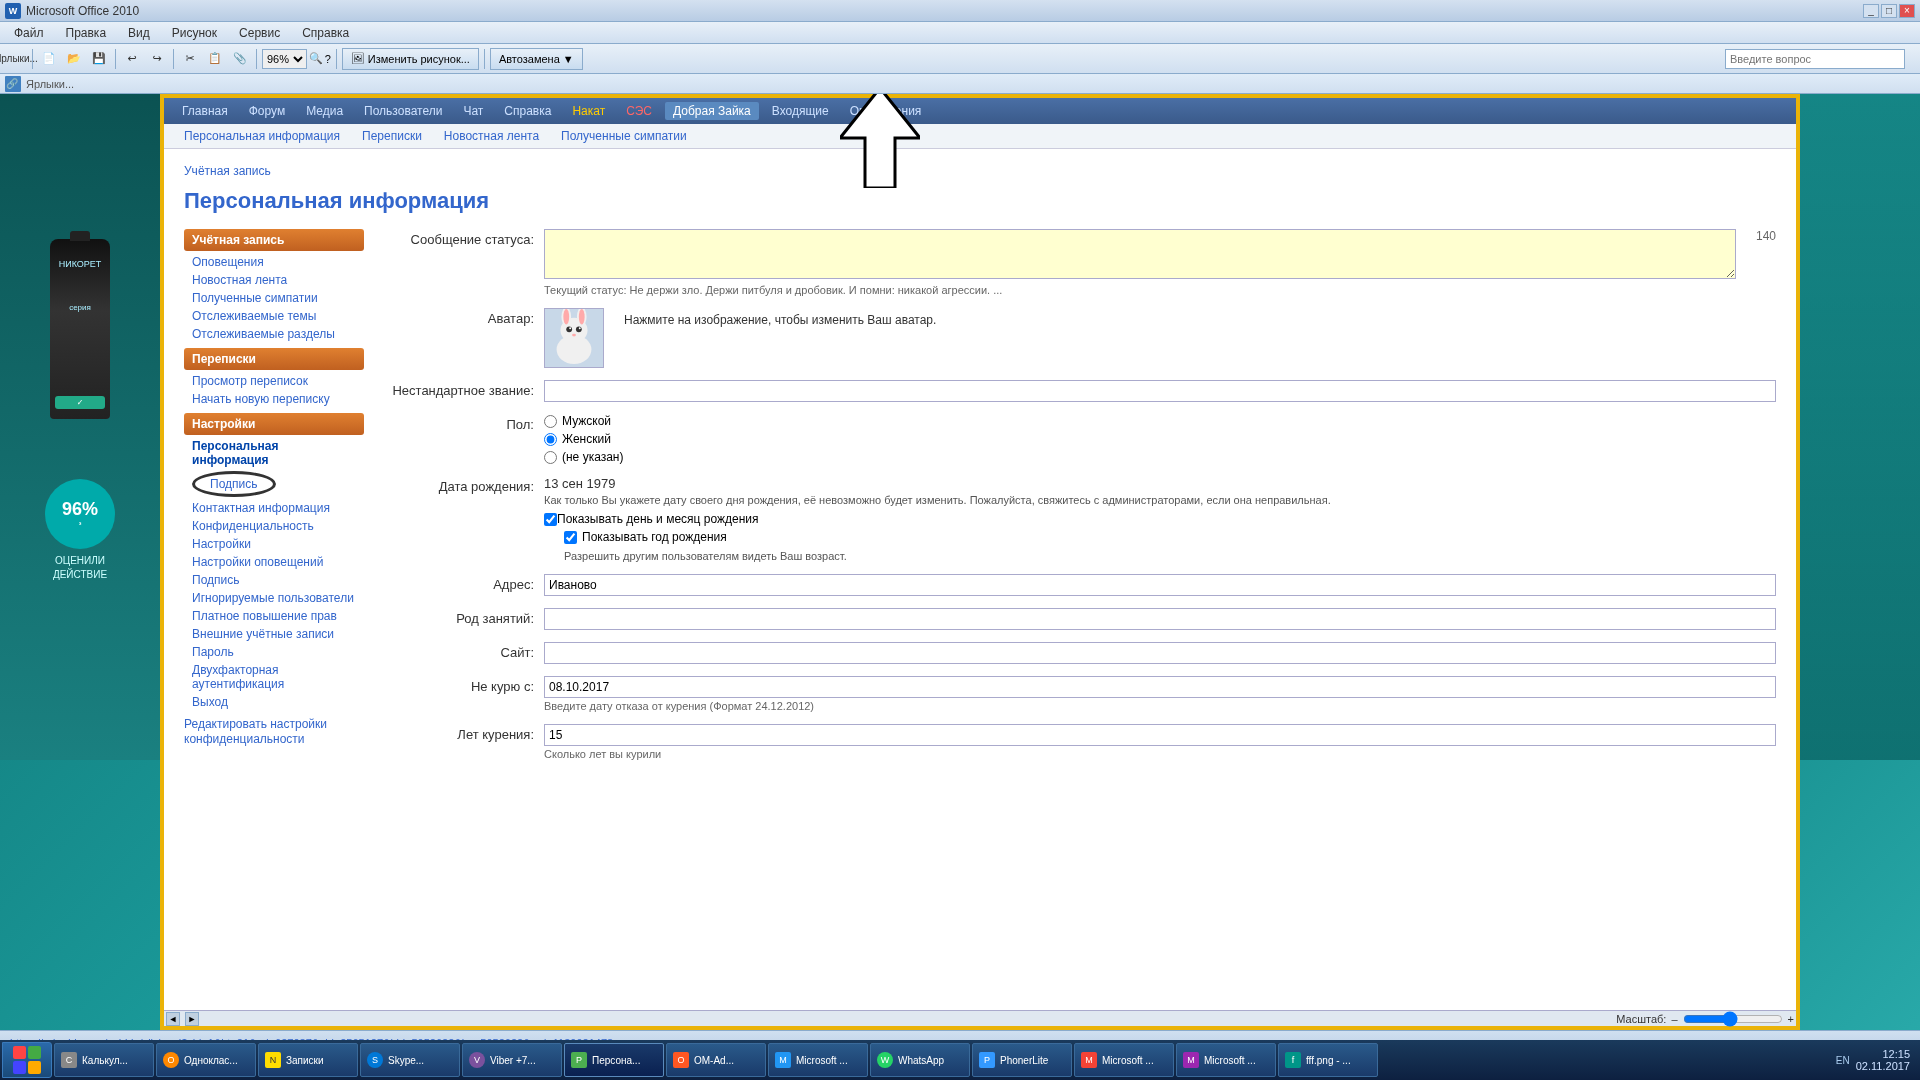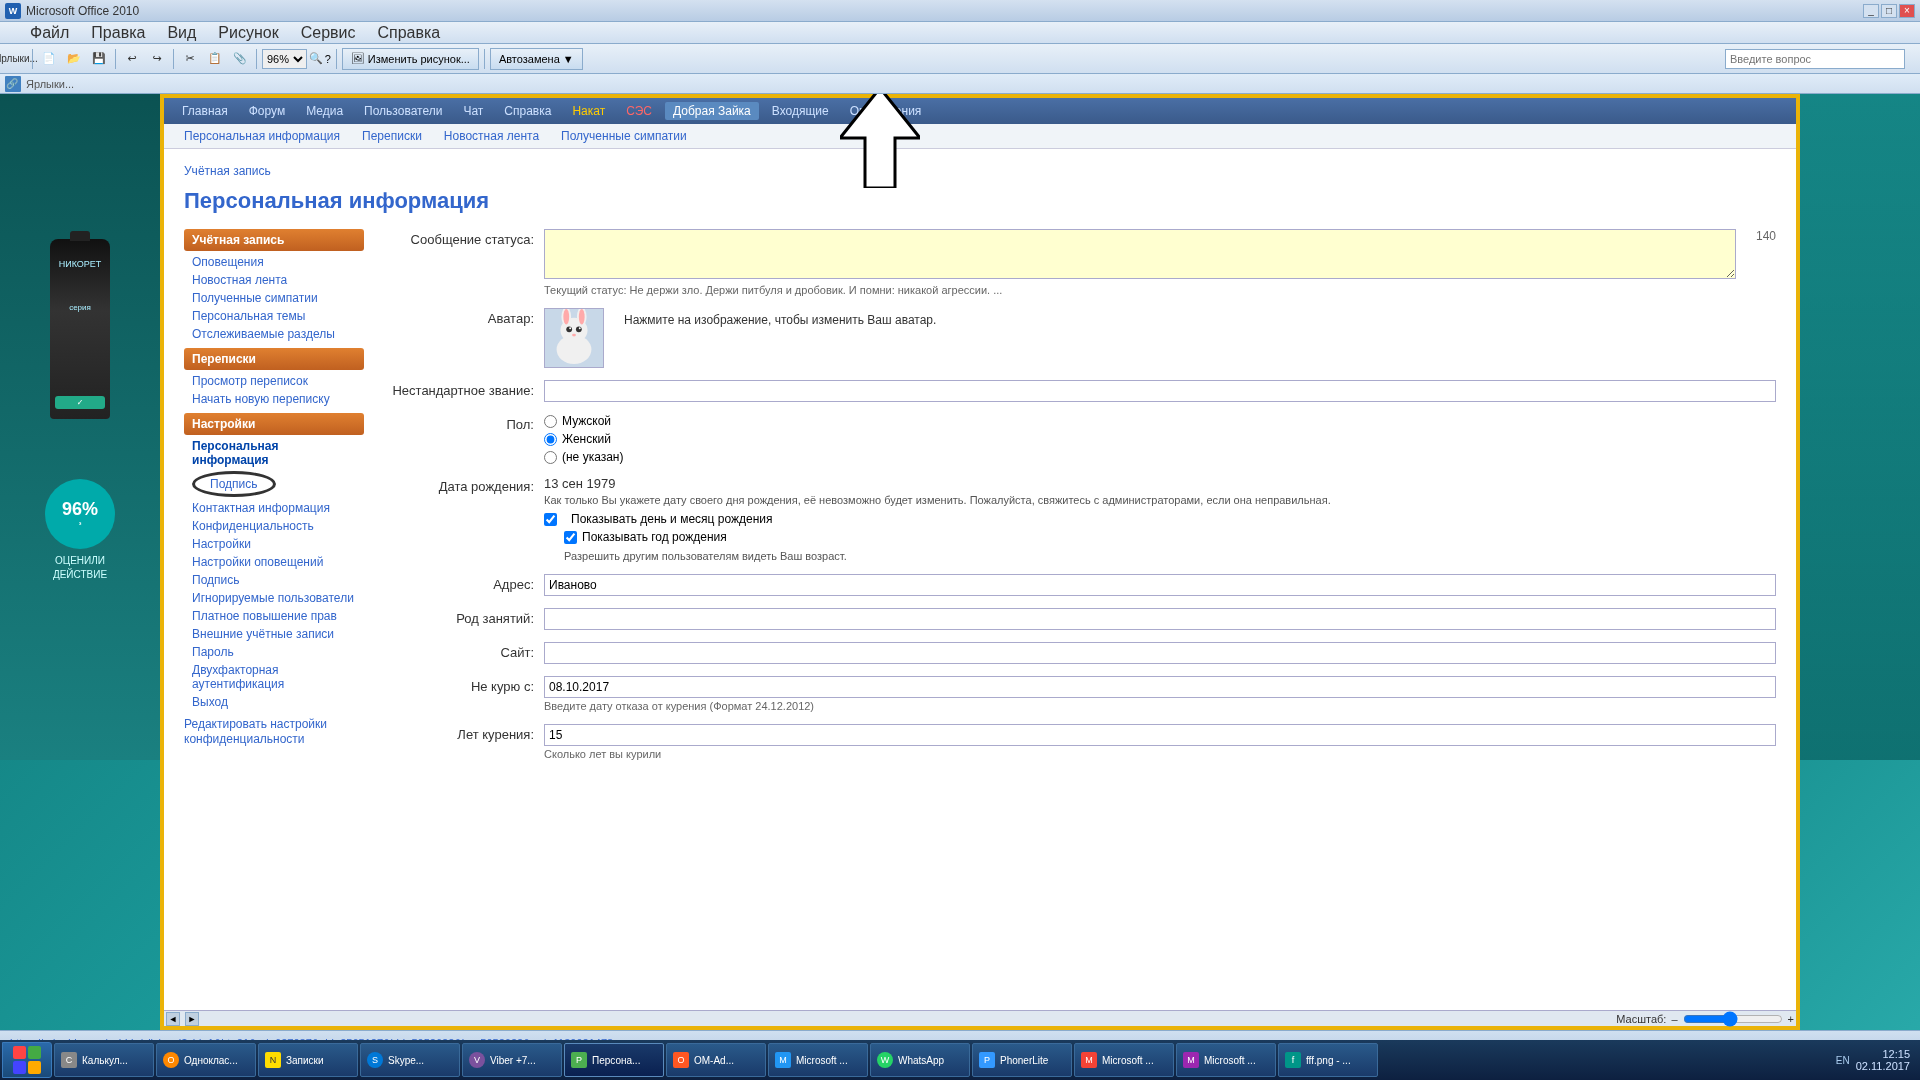--- a/index.html
+++ b/index.html
@@ -48,24 +48,24 @@
     .title-bar-right { display: flex; align-items: center; gap: 2px; padding-right: 5px; }
     .title-btn { width: 16px; height: 14px; display: flex; align-items: center; justify-content: center; font-size: 10px; cursor: pointer; border: 1px solid #8aabcc; background: #d4e1f0; color: #333; }
     .title-btn.close { background: #e05050; color: white; }
     .title-btn.maximize { }
 
     
     .menu-bar {
       position: absolute; top: 22px; left: 0; right: 0; height: 22px;
       background: linear-gradient(180deg, #e8f0f8 0%, #d0dff0 100%);
       display: flex; align-items: center; gap: 10px;
-      padding: 0 24px;
+      padding: 0 8px;
       border-bottom: 1px solid #8aabcc;
       z-index: 100;
-      font-size: 16px; color: #333;
+      font-size: 12px; color: #333;
     }
     .menu-item { padding: 1px 6px; cursor: pointer; }
 
     
     .toolbar {
       position: absolute; top: 44px; left: 0; right: 0; height: 30px;
       background: linear-gradient(180deg, #e8f0f8 0%, #d0dff0 100%);
       display: flex; align-items: center; gap: 3px;
       padding: 0 5px;
       border-bottom: 1px solid #8aabcc;
@@ -220,21 +220,21 @@
       display: flex; align-items: center; justify-content: center;
       overflow: hidden; cursor: pointer;
     }
     .avatar-img svg { width: 58px; height: 58px; }
     .avatar-hint { font-size: 12px; color: #333; padding-top: 5px; }
 
     
     .radio-group { display: flex; flex-direction: column; gap: 4px; }
     .radio-item { display: flex; align-items: center; gap: 5px; font-size: 12px; }
     .checkbox-group { display: flex; flex-direction: column; gap: 4px; }
-    .checkbox-item { display: flex; align-items: center; gap: 14px; font-size: 12px; }
+    .checkbox-item { display: flex; align-items: center; gap: 0; font-size: 12px; }
     .checkbox-sub { margin-left: 20px; display: flex; align-items: center; gap: 5px; font-size: 12px; }
     .checkbox-hint { font-size: 11px; color: #555; margin-left: 20px; margin-top: 2px; }
 
     .birth-date { font-size: 13px; color: #333; }
     .birth-hint { font-size: 11px; color: #555; margin-top: 3px; }
 
     
     .status-bar {
       position: absolute; bottom: 25px; left: 0; right: 0; height: 25px;
       background: linear-gradient(180deg, #d0e0f0 0%, #b8cce4 100%);
@@ -442,21 +442,21 @@
 
     <div class="two-col">
 
       <div class="sidebar">
 
         <div class="sidebar-section-header">Учётная запись</div>
         <div class="sidebar-group">
           <a class="sidebar-item">Оповещения</a>
           <a class="sidebar-item">Новостная лента</a>
           <a class="sidebar-item">Полученные симпатии</a>
-          <a class="sidebar-item">Персональная темы</a>
+          <a class="sidebar-item">Отслеживаемые темы</a>
           <a class="sidebar-item">Отслеживаемые разделы</a>
         </div>
 
         <div class="sidebar-section-header">Переписки</div>
         <div class="sidebar-group">
           <a class="sidebar-item">Просмотр переписок</a>
           <a class="sidebar-item">Начать новую переписку</a>
         </div>
 
         <div class="sidebar-section-header">Настройки</div>

